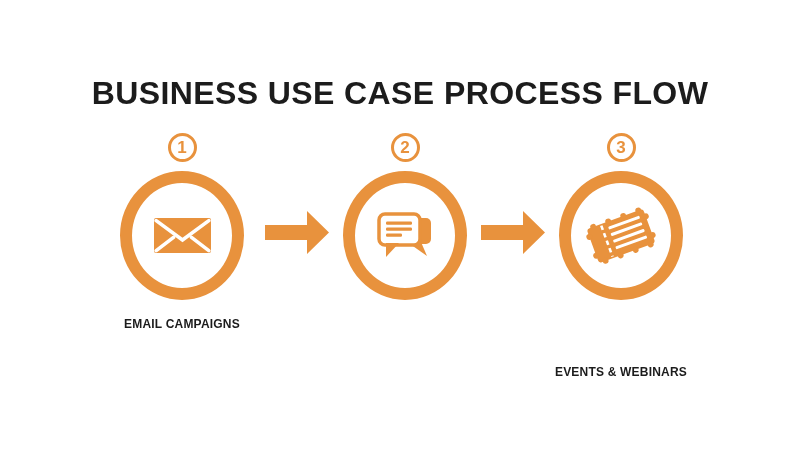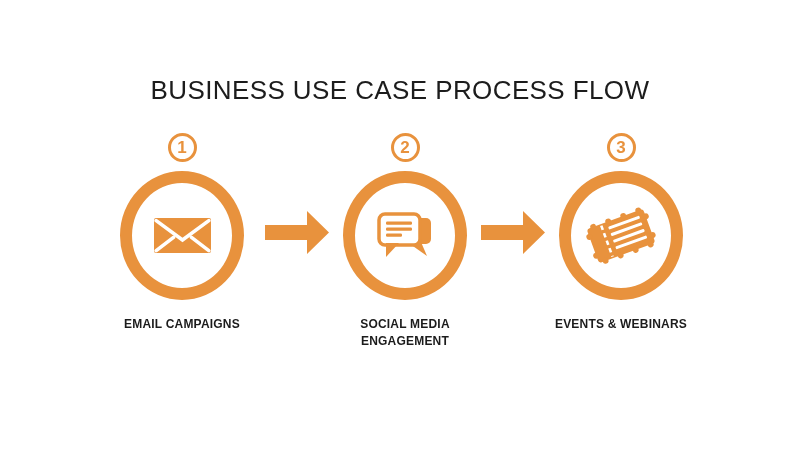--- a/index.html
+++ b/index.html
@@ -13,21 +13,21 @@
   .canvas{
     position:relative;
     width:800px;height:457px;
     background:var(--bg);
     overflow:hidden;
   }
   .title{
     position:absolute;
     top:75px;left:0;width:100%;
     text-align:center;
-    font-size:26px;font-weight:400;
+    font-size:32px;font-weight:700;
     letter-spacing:0.4px;
     color:var(--text);
   }
   .step{
     position:absolute;
     top:133px;
     width:180px;
     display:flex;flex-direction:column;align-items:center;
   }
   .step-1{left:92px;}
@@ -55,21 +55,21 @@
     position:absolute;
     top:316px;
     text-align:center;
     font-size:12px;font-weight:700;
     letter-spacing:0.2px;
     line-height:1.38;
     color:var(--text);
   }
   .label-1{left:97px;width:170px;}
   .label-2{left:340px;width:130px;}
-  .label-3{left:536px;width:170px;}
+  .label-3{left:536px;width:170px;margin-top:48px;}
   .arrow{position:absolute;top:210px;width:65px;height:45px;}
   .arrow-1{left:265px;}
   .arrow-2{left:481px;}
   
   .fa{fill:var(--accent);}
   .sw{stroke:#fff;stroke-width:3.6;fill:none;stroke-linecap:round;}
   .sa{fill:#fff;stroke:var(--accent);stroke-width:3.5;}
   .fw{fill:#fff;}
 </style>
 </head>
@@ -111,21 +111,20 @@
         <rect class="sa" x="2" y="2" width="41" height="31" rx="6"></rect>
         <polygon class="fa" points="9,31 9,45 22,31"></polygon>
         <g class="fa">
           <rect x="9" y="9.5" width="26" height="3.2" rx="1.2"></rect>
           <rect x="9" y="15.5" width="26" height="3.2" rx="1.2"></rect>
           <rect x="9" y="21.5" width="16" height="3.2" rx="1.2"></rect>
         </g>
       </svg>
     </div>
   </div>
-  <div class="step-label label-2">SOCIAL MEDIA ENGAGEMENT</div>
 
   <svg class="arrow arrow-2" viewBox="0 0 65 45">
     <polygon class="fa" points="0,15 42,15 42,1 64,22.5 42,44 42,30 0,30"></polygon>
   </svg>
 
   <div class="step step-3">
     <div class="badge">
       <span>3</span>
     </div>
     <div class="ring">

